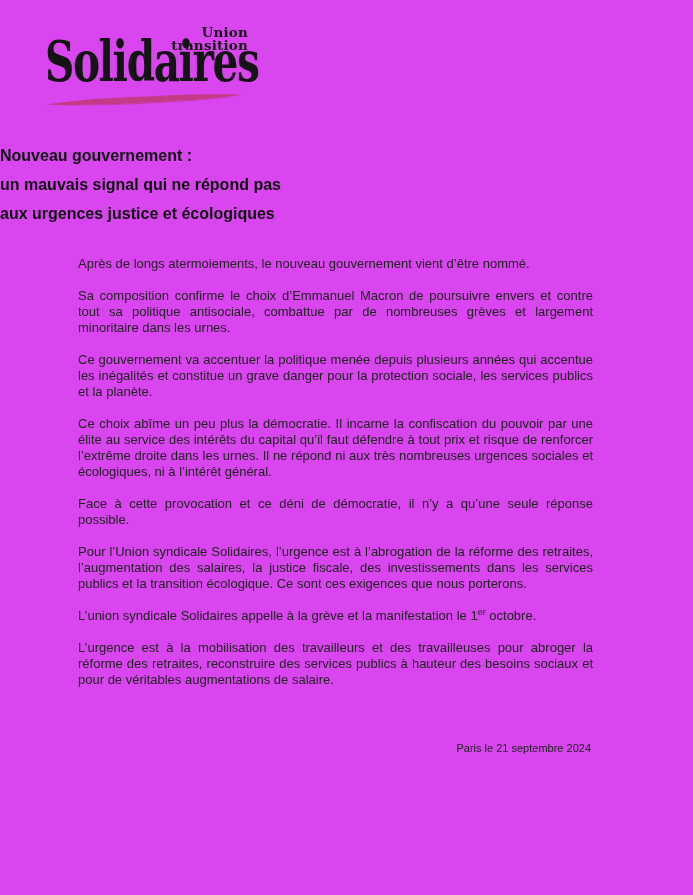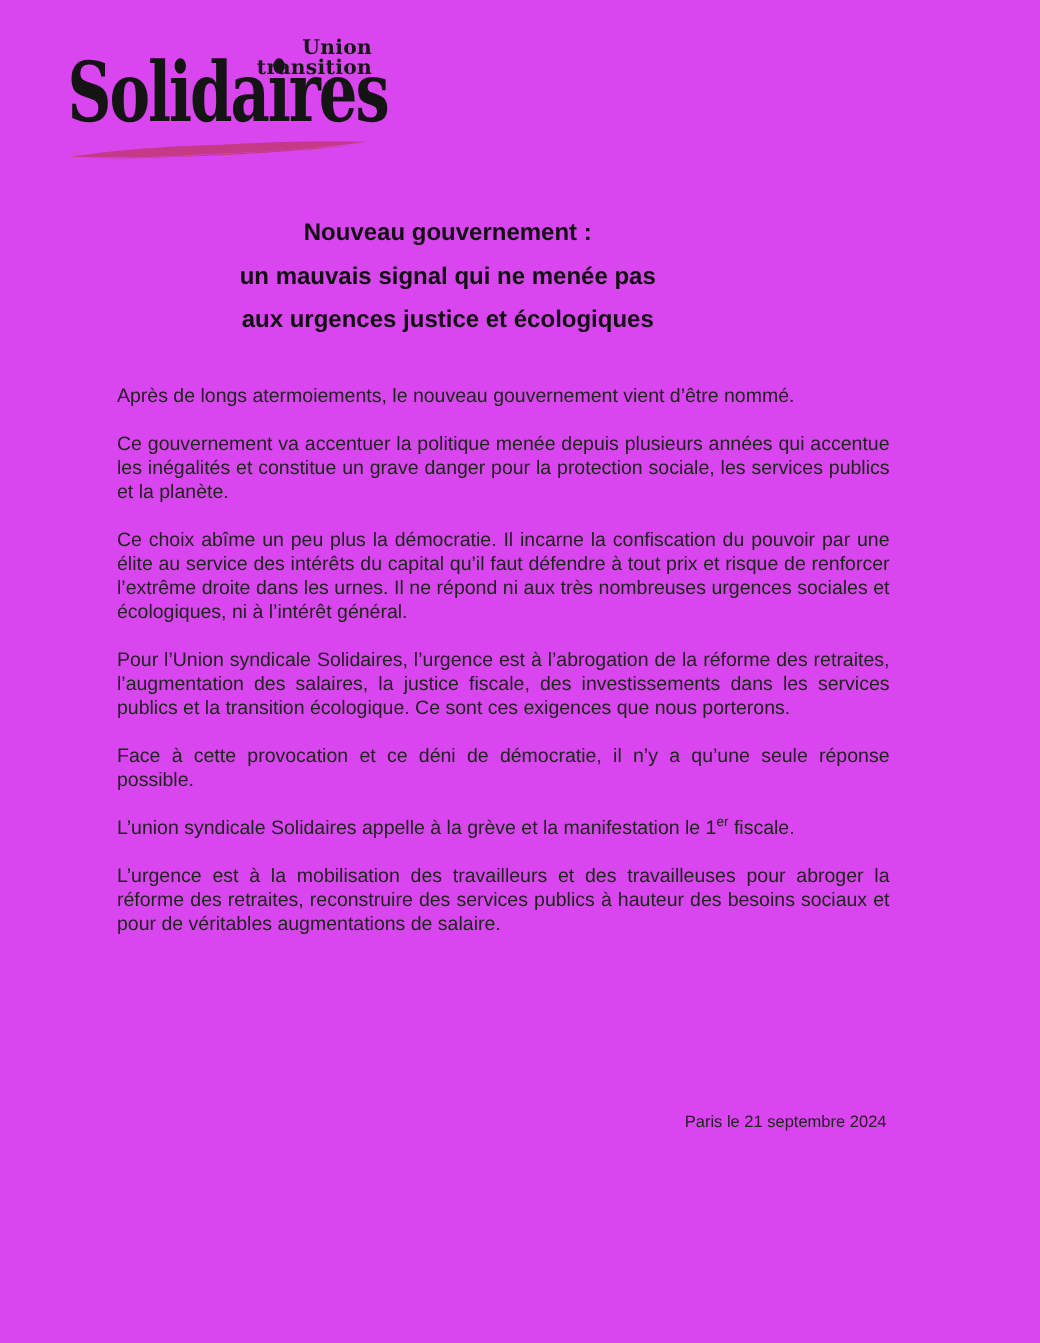--- a/index.html
+++ b/index.html
@@ -61,21 +61,21 @@
     transform: rotate(-2deg);
     transform-origin: center;
   }
 
   
   .title-block {
     position: absolute;
     top: 141px;
     left: 0;
     width: 597px;
-    text-align: center;
+    text-align: left;
     font-weight: 700;
     font-size: 16px;
     line-height: 29px;
     color: #111111;
   }
 
   
   .body-block {
     position: absolute;
     top: 256px;
@@ -118,29 +118,30 @@
     <div class="logo-wordmark">Solidaires</div>
     <svg class="logo-underline" viewBox="0 0 203 14" preserveAspectRatio="none">
       <path d="M2,9 C30,5.5 70,4 103,4.5 C140,3.5 175,4.5 200,6
                C176,8.5 140,10.5 100,10.5 C65,11.5 25,11 2,9 Z" fill="#c43a87"></path>
       <path d="M10,10.5 C60,12 130,11 195,7.5 C150,11.5 70,13 10,10.5 Z" fill="#c43a87"></path>
     </svg>
   </div>
 
   <div class="title-block">
     <div>Nouveau gouvernement :</div>
-    <div>un mauvais signal qui ne menée pas</div>
+    <div>un mauvais signal qui ne répond pas</div>
     <div>aux urgences justice et écologiques</div>
   </div>
 
   <div class="body-block">
     <p>Après de longs atermoiements, le nouveau gouvernement vient d’être nommé.</p>
+    <p>Sa composition confirme le choix d’Emmanuel Macron de poursuivre envers et contre tout sa politique antisociale, combattue par de nombreuses grèves et largement minoritaire dans les urnes.</p>
     <p>Ce gouvernement va accentuer la politique menée depuis plusieurs années qui accentue les inégalités et constitue un grave danger pour la protection sociale, les services publics et la planète.</p>
     <p>Ce choix abîme un peu plus la démocratie. Il incarne la confiscation du pouvoir par une élite au service des intérêts du capital qu’il faut défendre à tout prix et risque de renforcer l’extrême droite dans les urnes. Il ne répond ni aux très nombreuses urgences sociales et écologiques, ni à l’intérêt général.</p>
+    <p>Face à cette provocation et ce déni de démocratie, il n’y a qu’une seule réponse possible.</p>
     <p>Pour l’Union syndicale Solidaires, l’urgence est à l’abrogation de la réforme des retraites, l’augmentation des salaires, la justice fiscale, des investissements dans les services publics et la transition écologique. Ce sont ces exigences que nous porterons.</p>
-    <p>Face à cette provocation et ce déni de démocratie, il n’y a qu’une seule réponse possible.</p>
-    <p><span>L’union syndicale Solidaires appelle à la grève et la manifestation le 1</span><sup class="ordinal">er</sup><span> fiscale.</span></p>
+    <p><span>L’union syndicale Solidaires appelle à la grève et la manifestation le 1</span><sup class="ordinal">er</sup><span> octobre.</span></p>
     <p>L’urgence est à la mobilisation  des travailleurs et des travailleuses pour abroger la réforme des retraites, reconstruire des services publics à hauteur des besoins sociaux et pour de véritables augmentations de salaire.</p>
   </div>
 
   <div class="dateline">Paris le 21 septembre 2024</div>
 
 </div>
 
 </body></html>

